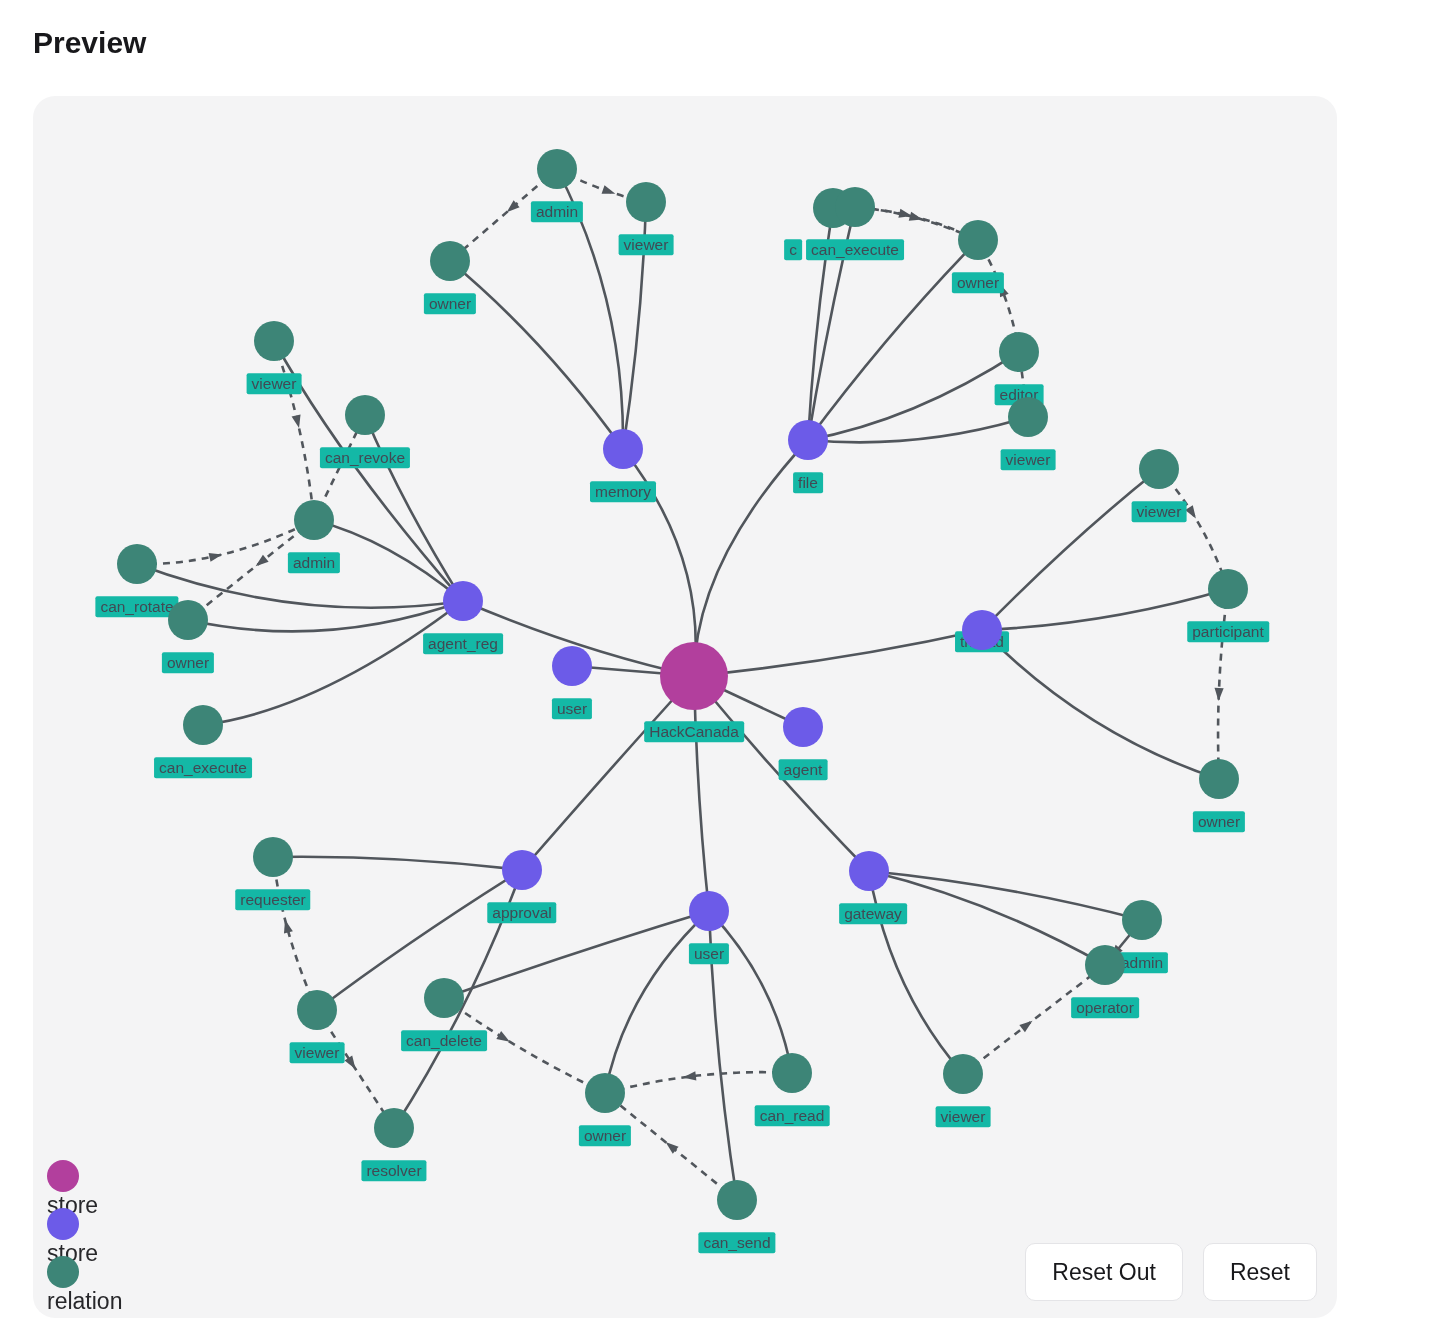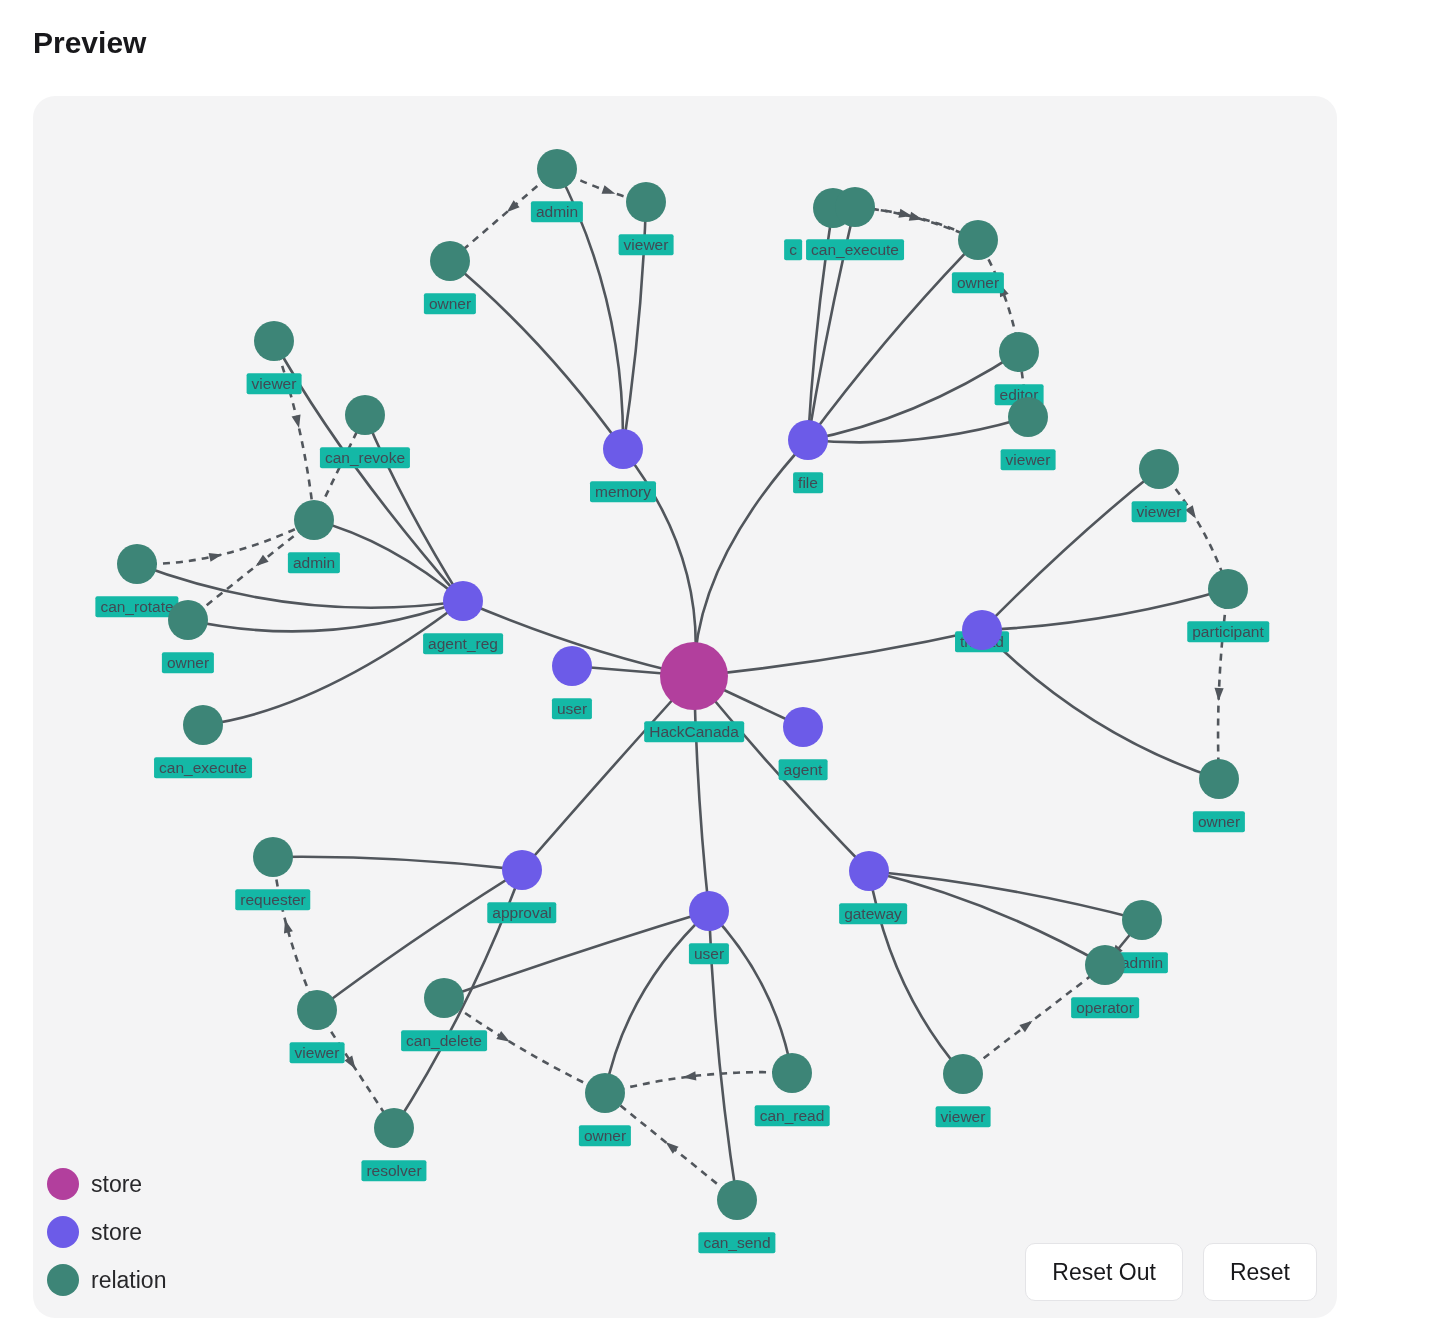--- a/index.html
+++ b/index.html
@@ -8,21 +8,21 @@
   .panel{position:absolute;left:33px;top:96px;width:1304px;height:1222px;background:#f4f4f5;border-radius:22px;}
   .graph{position:absolute;inset:0;border-radius:22px;overflow:hidden;}
   .graph svg{position:absolute;left:0;top:0;z-index:1;}
   .labels,.nodes{position:absolute;left:0;top:0;width:100%;height:100%;pointer-events:none;}
   .labels{z-index:2;}
   .nodes{z-index:3;}
   .chip{position:absolute;transform:translate(-50%,-50%);background:#14b8a6;color:#414a54;
         font-size:15.5px;line-height:1.25;padding:1px 5px;border-radius:2px;white-space:nowrap;}
   .gnode{position:absolute;border-radius:50%;pointer-events:auto;}
   .legend{position:absolute;left:14px;top:1064px;z-index:4;}
-  .legend-row{display:flex;align-items:center;height:48px;}
+  .legend-row{display:flex;height:48px;flex-direction:column;}
   .legend-dot{width:32px;height:32px;border-radius:50%;margin-right:12px;flex:0 0 auto;}
   .legend-label{font-size:23px;color:#27272a;}
   .controls{position:absolute;right:20px;top:1147px;z-index:5;display:flex;gap:20px;}
   .btn{height:58px;padding:0 26px;background:#ffffff;border:1px solid #e4e4e7;border-radius:10px;
        font-size:23px;color:#18181b;font-family:"Liberation Sans",sans-serif;display:flex;align-items:center;justify-content:center;cursor:pointer;}
 </style>
 </head>
 <body>
 
 <div class="page-title">Preview</div>

